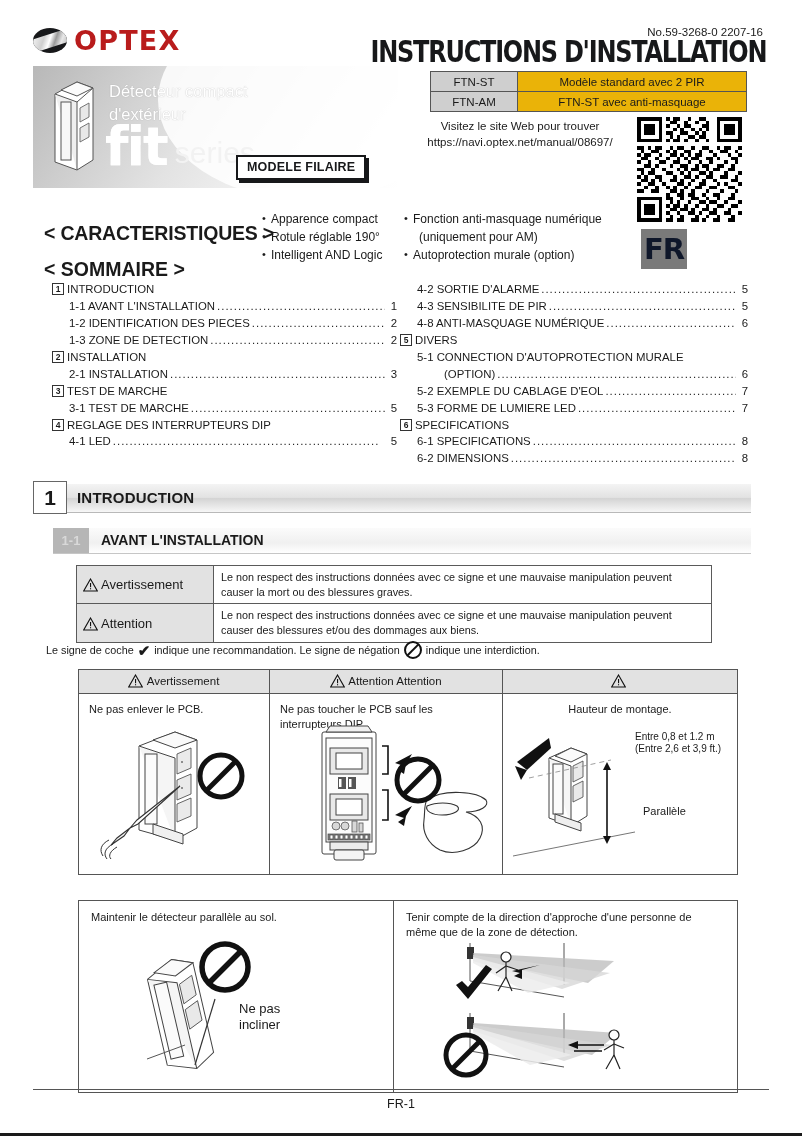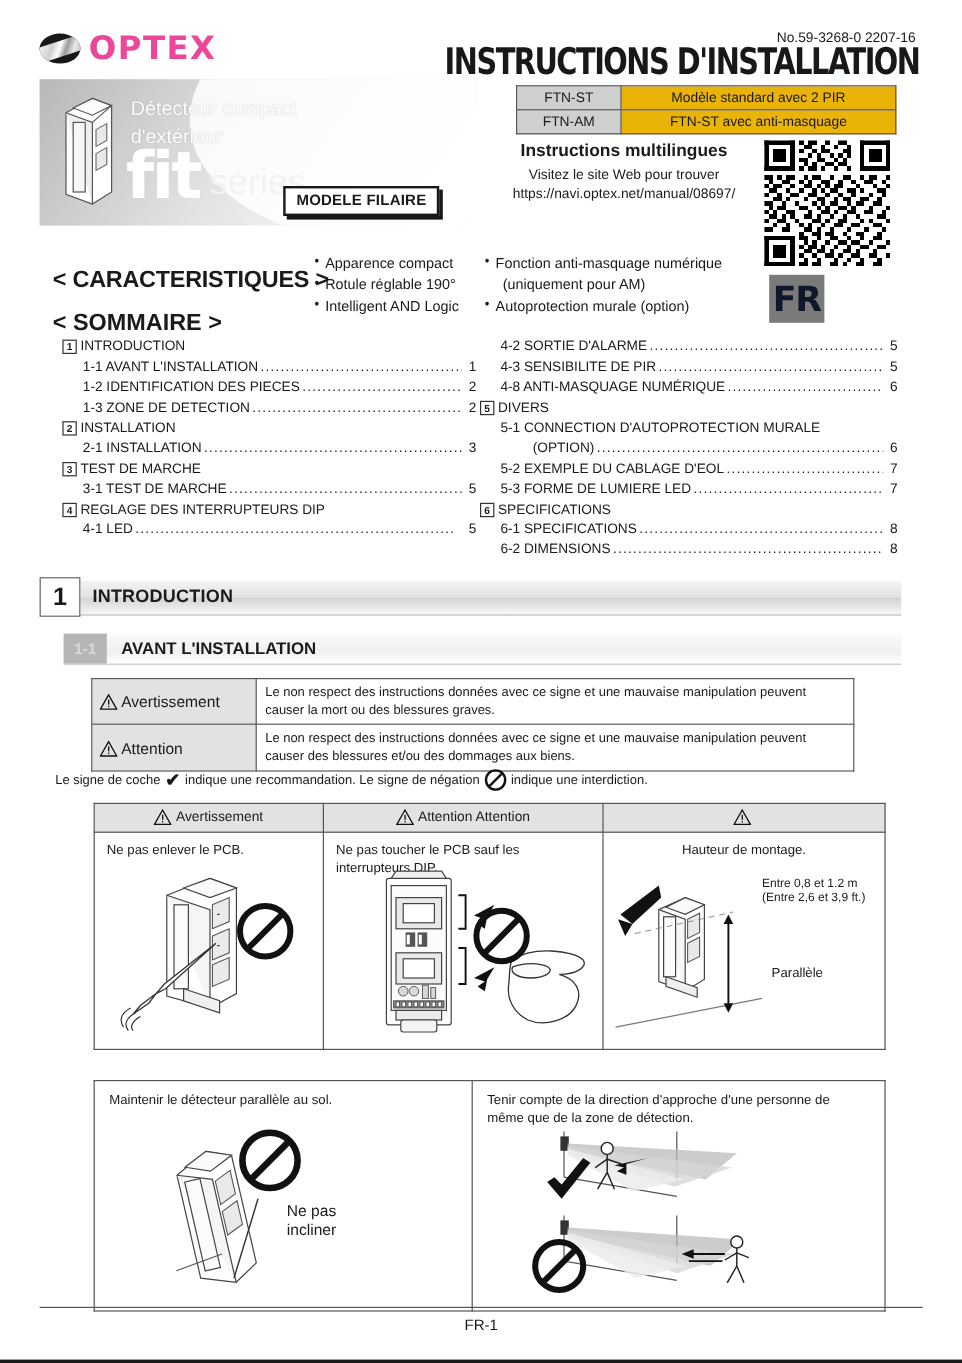--- a/index.html
+++ b/index.html
@@ -44,21 +44,21 @@
     position: absolute;
     left: -2px; top: 6px;
     width: 40px; height: 13px;
     background: linear-gradient(100deg,#efefef 0%, #cfcfcf 28%, #ffffff 46%, #9a9a9a 62%, #e8e8e8 80%, #bdbdbd 100%);
     transform: rotate(-18deg) skewX(-30deg);
   }
   .logo-text {
     font-size: 27px;
     font-weight: bold;
     letter-spacing: 1.2px;
-    color: #ec4899;
+    color: #b91c1c;
     font-family: "DejaVu Sans", sans-serif;
     line-height: 1;
   }
 
   .hero {
     position: absolute;
     left: 33px; top: 66px;
     width: 365px; height: 122px;
     background: linear-gradient(125deg,#b8b8b8 0%, #cdcdcd 22%, #e3e3e3 46%, #f0f0f0 66%, #fafafa 86%, #ffffff 100%);
     overflow: hidden;
@@ -478,21 +478,20 @@
         <td class="desc">Modèle standard avec 2 PIR</td>
       </tr>
       <tr>
         <td class="code">FTN-AM</td>
         <td class="desc">FTN-ST avec anti-masquage</td>
       </tr>
     </tbody>
   </table>
 
   <div class="multi-block">
-    <div class="multi-title">Instructions multilingues</div>
     <div class="multi-line">Visitez le site Web pour trouver</div>
     <div class="multi-line">https://navi.optex.net/manual/08697/</div>
   </div>
 
   <div class="qr">
     <svg width="105" height="105" viewBox="0 0 29 29" shape-rendering="crispEdges">
       <rect width="29" height="29" fill="#fff"></rect>
       <g fill="#000">
         <rect x="0" y="0" width="7" height="1"></rect>
           <rect x="0" y="6" width="7" height="1"></rect>

